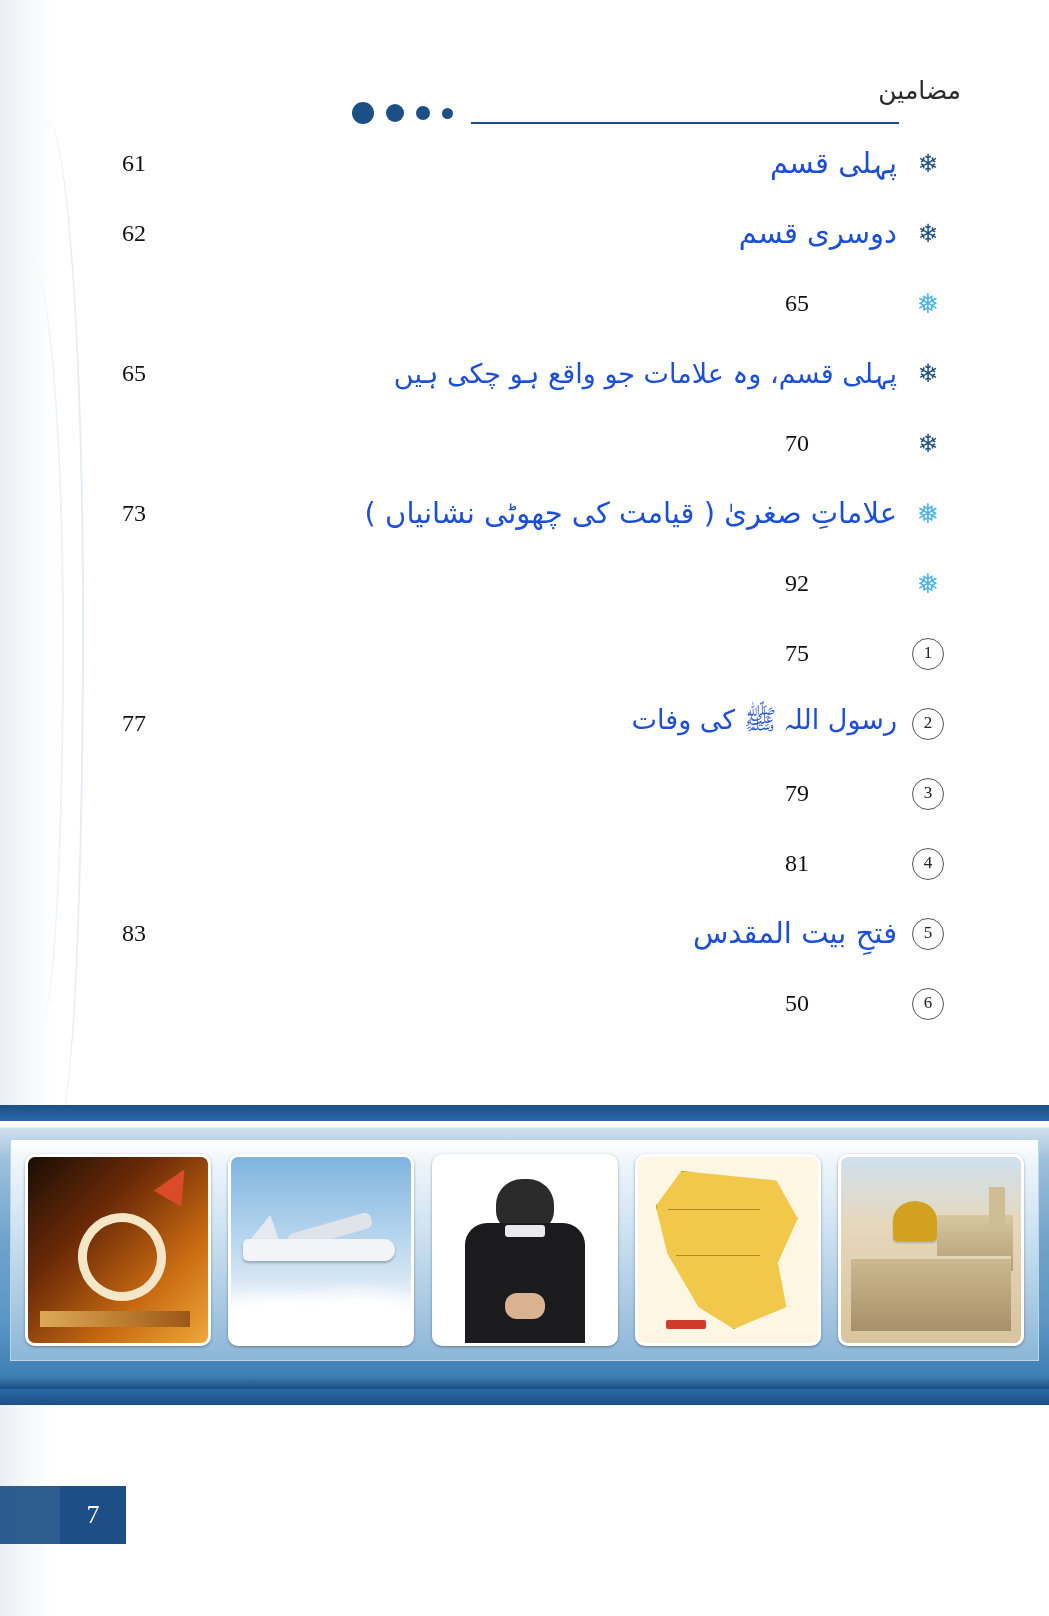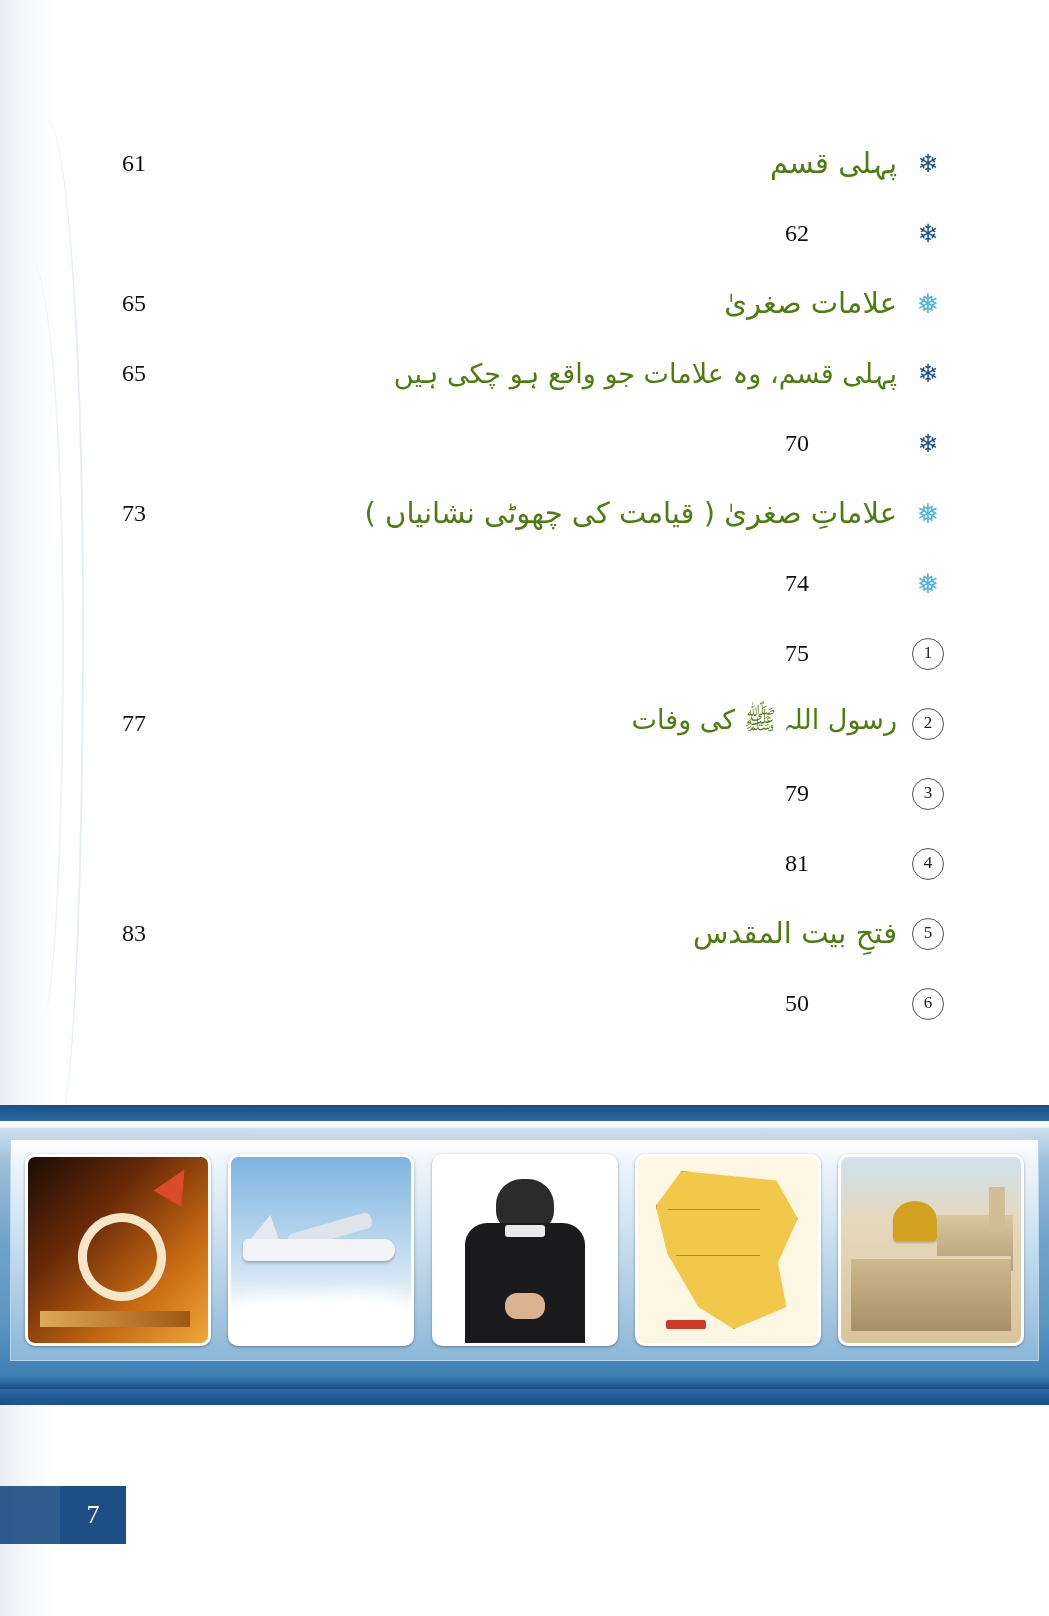--- a/index.html
+++ b/index.html
@@ -107,21 +107,21 @@
     border: 1.6px solid #555;
     border-radius: 50%;
     font-size: 17px;
     color: #222;
     font-family: "Liberation Serif", serif;
   }
   .toc-title {
     flex: 1 1 auto;
     text-align: right;
     font-size: 27px;
-    color: #4d7c0f;
+    color: #1d4ed8;
     direction: rtl;
     white-space: nowrap;
     padding-right: 8px;
   }
   .toc-title.big { font-size: 29px; }
   .toc-page {
     flex: 0 0 auto;
     width: 120px;
     text-align: left;
     padding-left: 62px;
@@ -322,37 +322,47 @@
 </style>
 </head>
 <body>
 
 <div class="page">
 
   <div class="edge-shade"></div>
   <div class="edge-curve"></div>
   <div class="edge-curve2"></div>
 
+  <div class="header">
+    <div class="header-dots">
+      <span class="hdot d1"></span>
+      <span class="hdot d2"></span>
+      <span class="hdot d3"></span>
+      <span class="hdot d4"></span>
+    </div>
+    <div class="header-rule"></div>
+    <div class="header-title">مضامین</div>
+  </div>
 
   <div class="toc">
 
     <div class="toc-row">
       <span class="toc-marker marker-flower-dark">❄</span>
       <span class="toc-title big">پہلی قسم</span>
       <span class="toc-page">61</span>
     </div>
 
     <div class="toc-row">
       <span class="toc-marker marker-flower-dark">❄</span>
+      <span class="toc-title big">دوسری قسم</span>
       <span class="toc-page">62</span>
     </div>
 
     <div class="toc-row">
       <span class="toc-marker marker-flower-light">❅</span>
-      <span class="toc-title big">علامات صغریٰ</span>
       <span class="toc-page">65</span>
     </div>
 
     <div class="toc-row">
       <span class="toc-marker marker-flower-dark">❄</span>
       <span class="toc-title">پہلی قسم، وہ علامات جو واقع ہو چکی ہیں</span>
       <span class="toc-page">65</span>
     </div>
 
     <div class="toc-row">
@@ -361,21 +371,21 @@
     </div>
 
     <div class="toc-row">
       <span class="toc-marker marker-flower-light">❅</span>
       <span class="toc-title big">علاماتِ صغریٰ ( قیامت کی چھوٹی نشانیاں )</span>
       <span class="toc-page">73</span>
     </div>
 
     <div class="toc-row">
       <span class="toc-marker marker-flower-light">❅</span>
-      <span class="toc-page">74</span>
+      <span class="toc-page">92</span>
     </div>
 
     <div class="toc-row">
       <span class="toc-marker"><span class="marker-num">1</span></span>
       <span class="toc-page">75</span>
     </div>
 
     <div class="toc-row">
       <span class="toc-marker"><span class="marker-num">2</span></span>
       <span class="toc-title">رسول اللہ ﷺ کی وفات</span>

